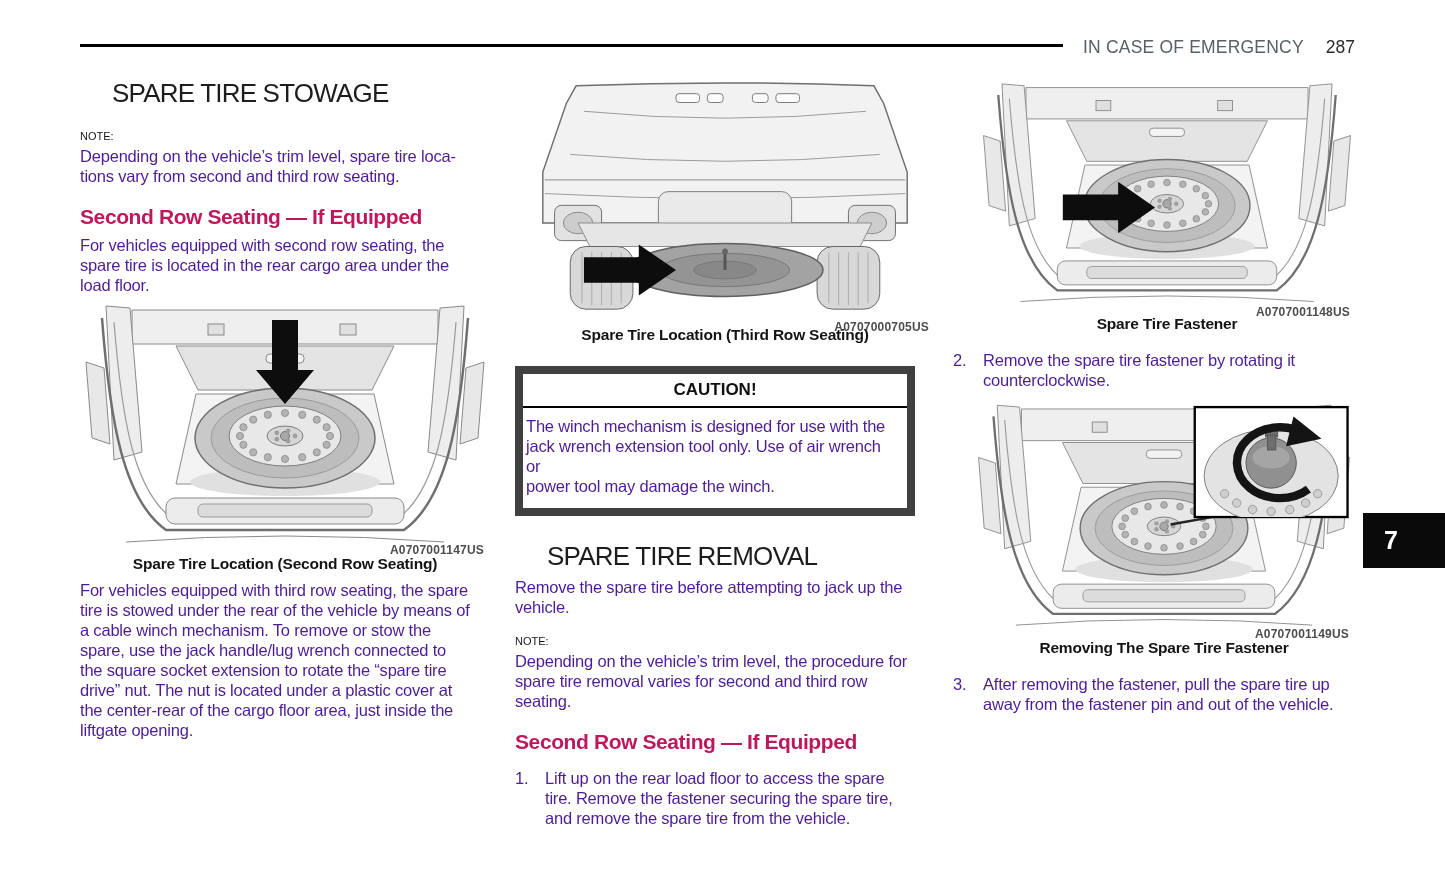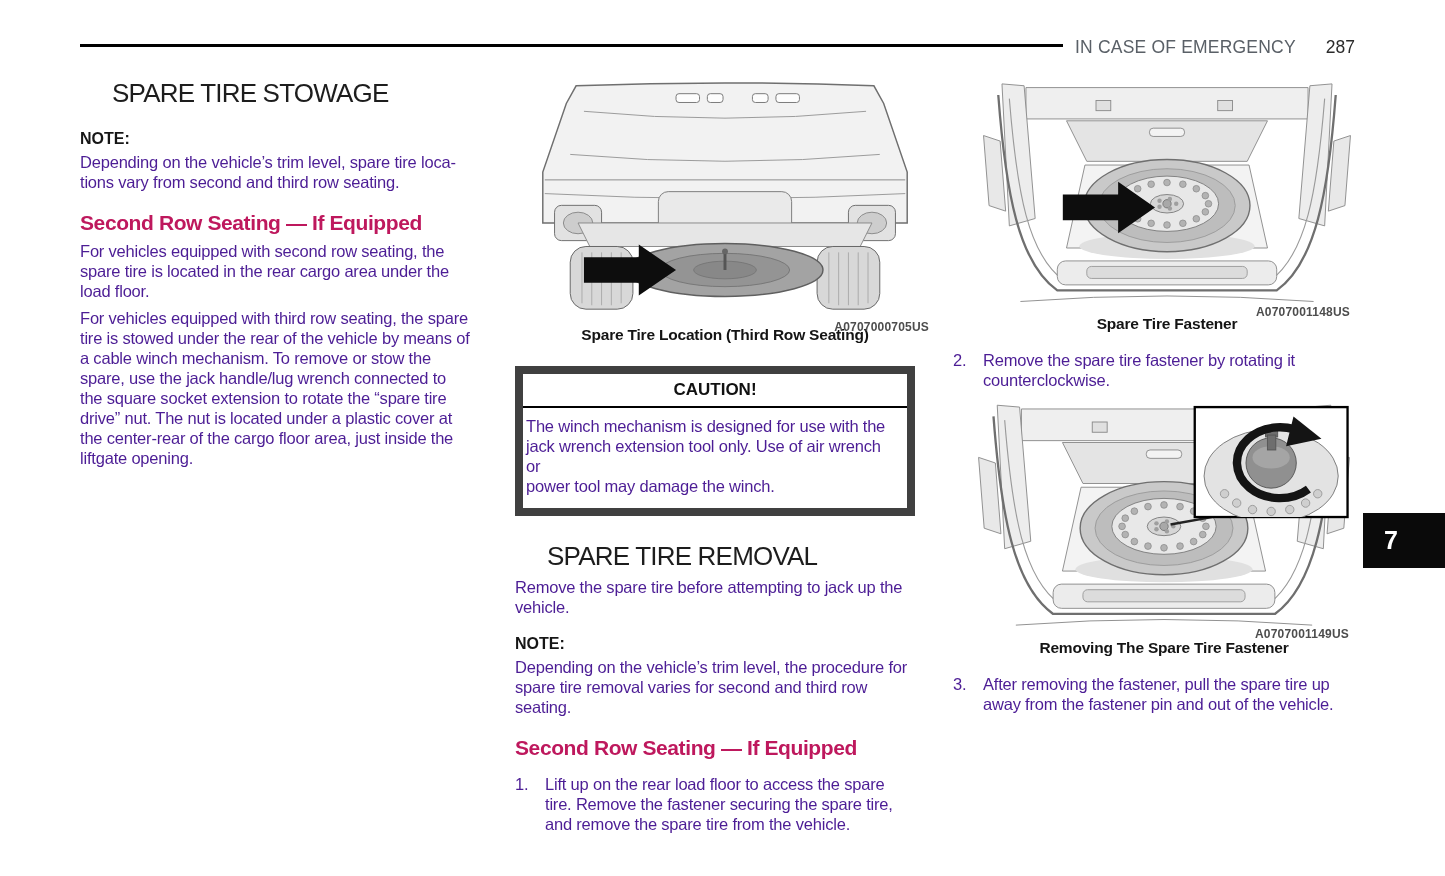--- a/index.html
+++ b/index.html
@@ -1,35 +1,35 @@
 <!DOCTYPE html>
 <html><head>
 <meta charset="utf-8">
 <style>
   html,body{margin:0;padding:0;background:#ffffff;}
   .page{position:relative;width:1445px;height:876px;background:#ffffff;overflow:hidden;
         font-family:"Liberation Sans", sans-serif;color:#222;font-stretch:condensed;}
   
   .header-rule{position:absolute;left:80px;top:44px;width:983px;height:3px;background:#000;}
-  .header-meta{position:absolute;top:37px;right:90px;display:flex;gap:30px;align-items:baseline;}
+  .header-meta{position:absolute;top:37px;right:90px;display:flex;gap:22px;align-items:baseline;}
   .header-section{font-size:17.5px;color:#5a6067;letter-spacing:0.2px;}
   .header-page{font-size:17.5px;color:#2b2b2b;}
   
   .chapter-tab{position:absolute;left:1363px;top:513px;width:82px;height:55px;background:#0a0a0a;
         color:#fff;display:flex;align-items:center;padding-left:21px;box-sizing:border-box;
         font-size:25px;font-weight:bold;}
   
   .col{position:absolute;top:0;}
   #col1{left:80px;width:410px;}
   #col2{left:515px;width:420px;}
   #col3{left:953px;width:405px;}
   
   .h1{font-size:26px;font-weight:500;color:#1d1d1d;letter-spacing:-0.8px;line-height:1.05;margin-left:32px;}
   .h2{font-size:21px;font-weight:bold;color:#be185d;letter-spacing:-0.4px;line-height:1.1;}
-  .note-label{font-size:16px;font-weight:bold;color:#161616;}
+  .note-label{font-size:11px;font-weight:normal;color:#161616;}
   .body-text{font-size:16.5px;line-height:20px;color:#4c1d95;letter-spacing:-0.2px;}
   .pre{white-space:pre-line;}
   
   figure{margin:0;position:relative;}
   figure svg{display:block;}
   .figcode{position:absolute;right:6px;font-size:12px;font-weight:bold;color:#4d4d4d;letter-spacing:0.2px;}
   figcaption{font-size:15.5px;font-weight:bold;color:#141414;text-align:center;letter-spacing:-0.2px;}
   
   .caution{margin-top:22px;margin-right:20px;border:8px solid #404040;}
   .caution-title{border-bottom:2px solid #000;text-align:center;font-weight:bold;font-size:17px;
@@ -179,20 +179,28 @@
   <div class="col" id="col1">
     <div class="h1 mt-title">SPARE TIRE STOWAGE</div>
     <div class="note-label">NOTE:</div>
     <div class="body-text pre note-text">Depending on the vehicle’s trim level, spare tire loca-
 tions vary from second and third row seating.</div>
     <div class="h2 h2a">Second Row Seating — If Equipped</div>
     <div class="body-text pre para2">For vehicles equipped with second row seating, the
 spare tire is located in the rear cargo area under the
 load floor.</div>
 
+    <figure>
+      <svg viewBox="0 0 410 245" width="410" height="245">
+        <use href="#sym-cargo"></use>
+        <path d="M192,16 h26 v50 h16 l-29,34 l-29,-34 h16 z" fill="#0d0d0d"></path>
+      </svg>
+      <div class="figcode" style="bottom:16px;">A0707001147US</div>
+      <figcaption>Spare Tire Location (Second Row Seating)</figcaption>
+    </figure>
 
     <div class="body-text pre para3">For vehicles equipped with third row seating, the spare
 tire is stowed under the rear of the vehicle by means of
 a cable winch mechanism. To remove or stow the
 spare, use the jack handle/lug wrench connected to
 the square socket extension to rotate the “spare tire
 drive” nut. The nut is located under a plastic cover at
 the center-rear of the cargo floor area, just inside the
 liftgate opening.</div>
   </div>

